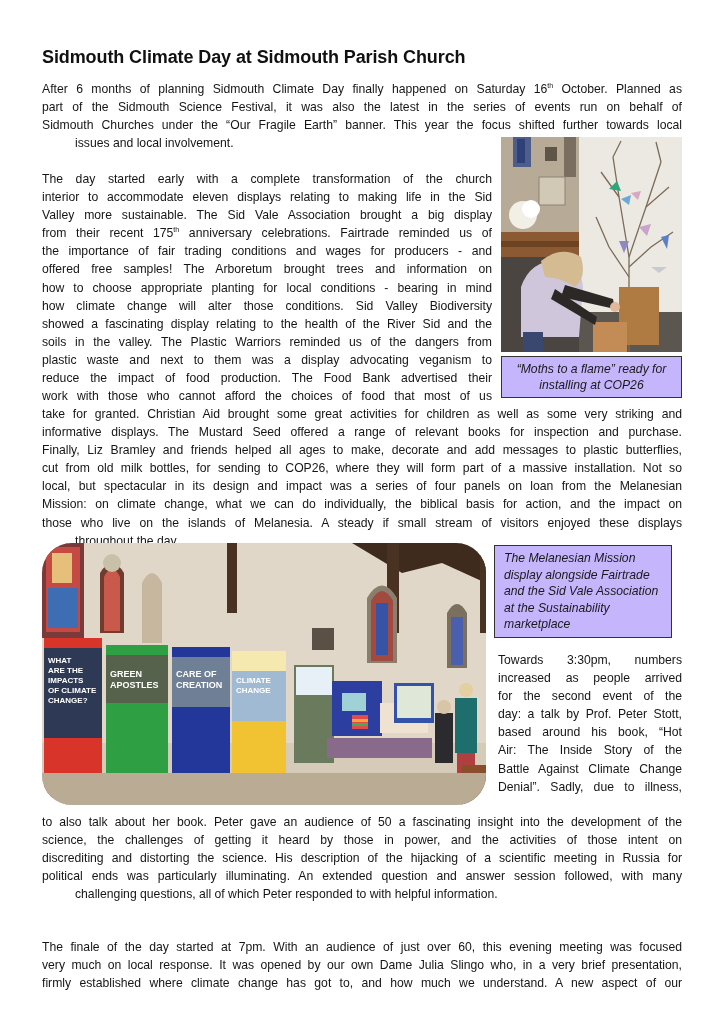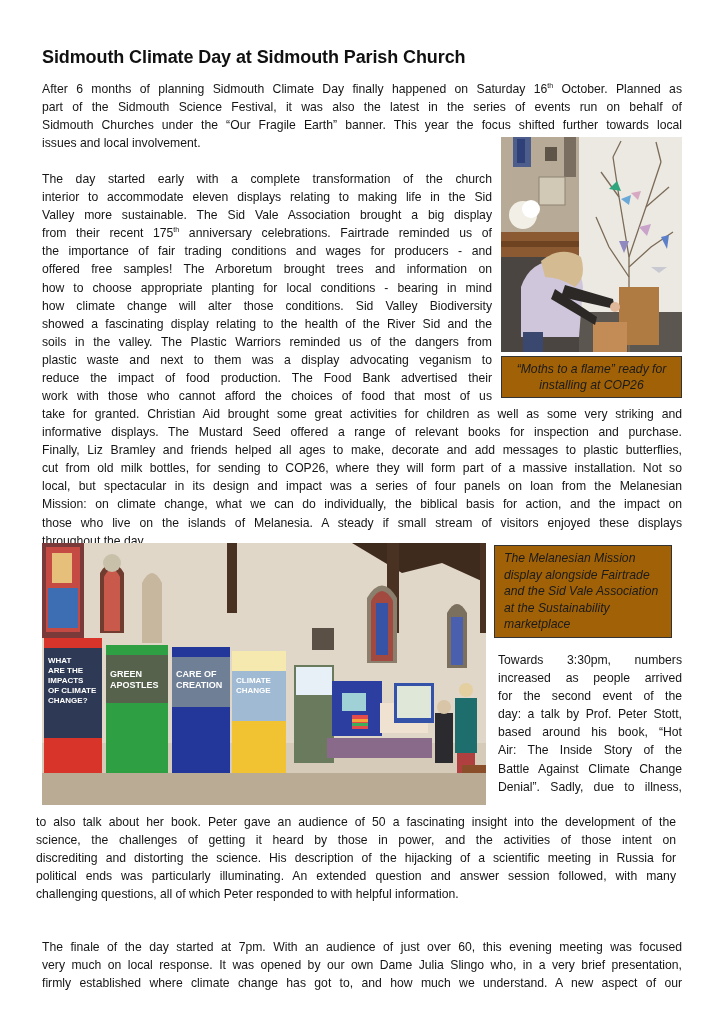--- a/index.html
+++ b/index.html
@@ -4,30 +4,30 @@
 <style>
   html, body { margin: 0; padding: 0; background: #ffffff; }
   body { width: 724px; height: 1024px; position: relative; overflow: hidden;
          font-family: "Liberation Sans", sans-serif; color: #111; }
   .page { position: absolute; left: 0; top: 0; width: 724px; height: 1024px; background: #fff; }
   .txt { position: absolute; font-family: "Liberation Sans", sans-serif; font-size: 12.2px;
          line-height: 18.1px; color: #151515; text-align: justify; }
   .title { position: absolute; left: 42px; top: 47px; font-size: 18px; font-weight: bold;
            font-family: "Liberation Sans", sans-serif; color: #111; letter-spacing: -0.1px; }
   .line { display: block; white-space: nowrap; text-align-last: justify; }
-  .line.last { text-align-last: left; }
+  .line.last { text-align-last: left; margin-left: 33px; }
   sup { font-size: 7px; line-height: 0; vertical-align: 5px; }
-  .caption { position: absolute; border: 1.3px solid #333; background: #a16207;
+  .caption { position: absolute; border: 1.3px solid #333; background: #c4b5fd;
              font-style: italic; font-size: 12.2px; line-height: 16.4px; color: #1a1a1a;
              font-family: "Liberation Sans", sans-serif; box-sizing: border-box; }
   .photo { position: absolute; overflow: hidden; }
   
   #photo1 { left: 501px; top: 137px; width: 181px; height: 215px; background: #e7e1d6; }
   
-  #photo2 { left: 42px; top: 543px; width: 444px; height: 262px; background: #d9cfc0; }
+  #photo2 { left: 42px; top: 543px; width: 444px; height: 262px; background: #d9cfc0; border-radius: 30px; }
 </style>
 </head>
 <body>
 
 <div class="page">
 
   <div class="title">Sidmouth Climate Day at Sidmouth Parish Church</div>
 
   <div class="txt" style="left:42px; top:80px; width:640px;">
     <span class="line"><span>After 6 months of planning Sidmouth Climate Day finally happened on Saturday 16</span><sup>th</sup><span> October. Planned as</span></span>
@@ -210,21 +210,21 @@
     <span class="line">Towards 3:30pm, numbers</span>
     <span class="line">increased as people arrived</span>
     <span class="line">for the second event of the</span>
     <span class="line">day: a talk by Prof. Peter Stott,</span>
     <span class="line">based around his book, “Hot</span>
     <span class="line">Air: The Inside Story of the</span>
     <span class="line">Battle Against Climate Change</span>
     <span class="line">Denial”. Sadly, due to illness,</span>
   </div>
 
-  <div class="txt" style="left:36px; top:813px; width:640px;">
+  <div class="txt" style="left:42px; top:813px; width:640px;">
     <span class="line">to also talk about her book. Peter gave an audience of 50 a fascinating insight into the development of the</span>
     <span class="line">science, the challenges of getting it heard by those in power, and the activities of those intent on</span>
     <span class="line">discrediting and distorting the science. His description of the hijacking of a scientific meeting in Russia for</span>
     <span class="line">political ends was particularly illuminating. An extended question and answer session followed, with many</span>
     <span class="line last">challenging questions, all of which Peter responded to with helpful information.</span>
   </div>
 
   <div class="txt" style="left:42px; top:920px; width:640px;margin-top:18px;">
     <span class="line">The finale of the day started at 7pm. With an audience of just over 60, this evening meeting was focused</span>
     <span class="line">very much on local response. It was opened by our own Dame Julia Slingo who, in a very brief presentation,</span>

